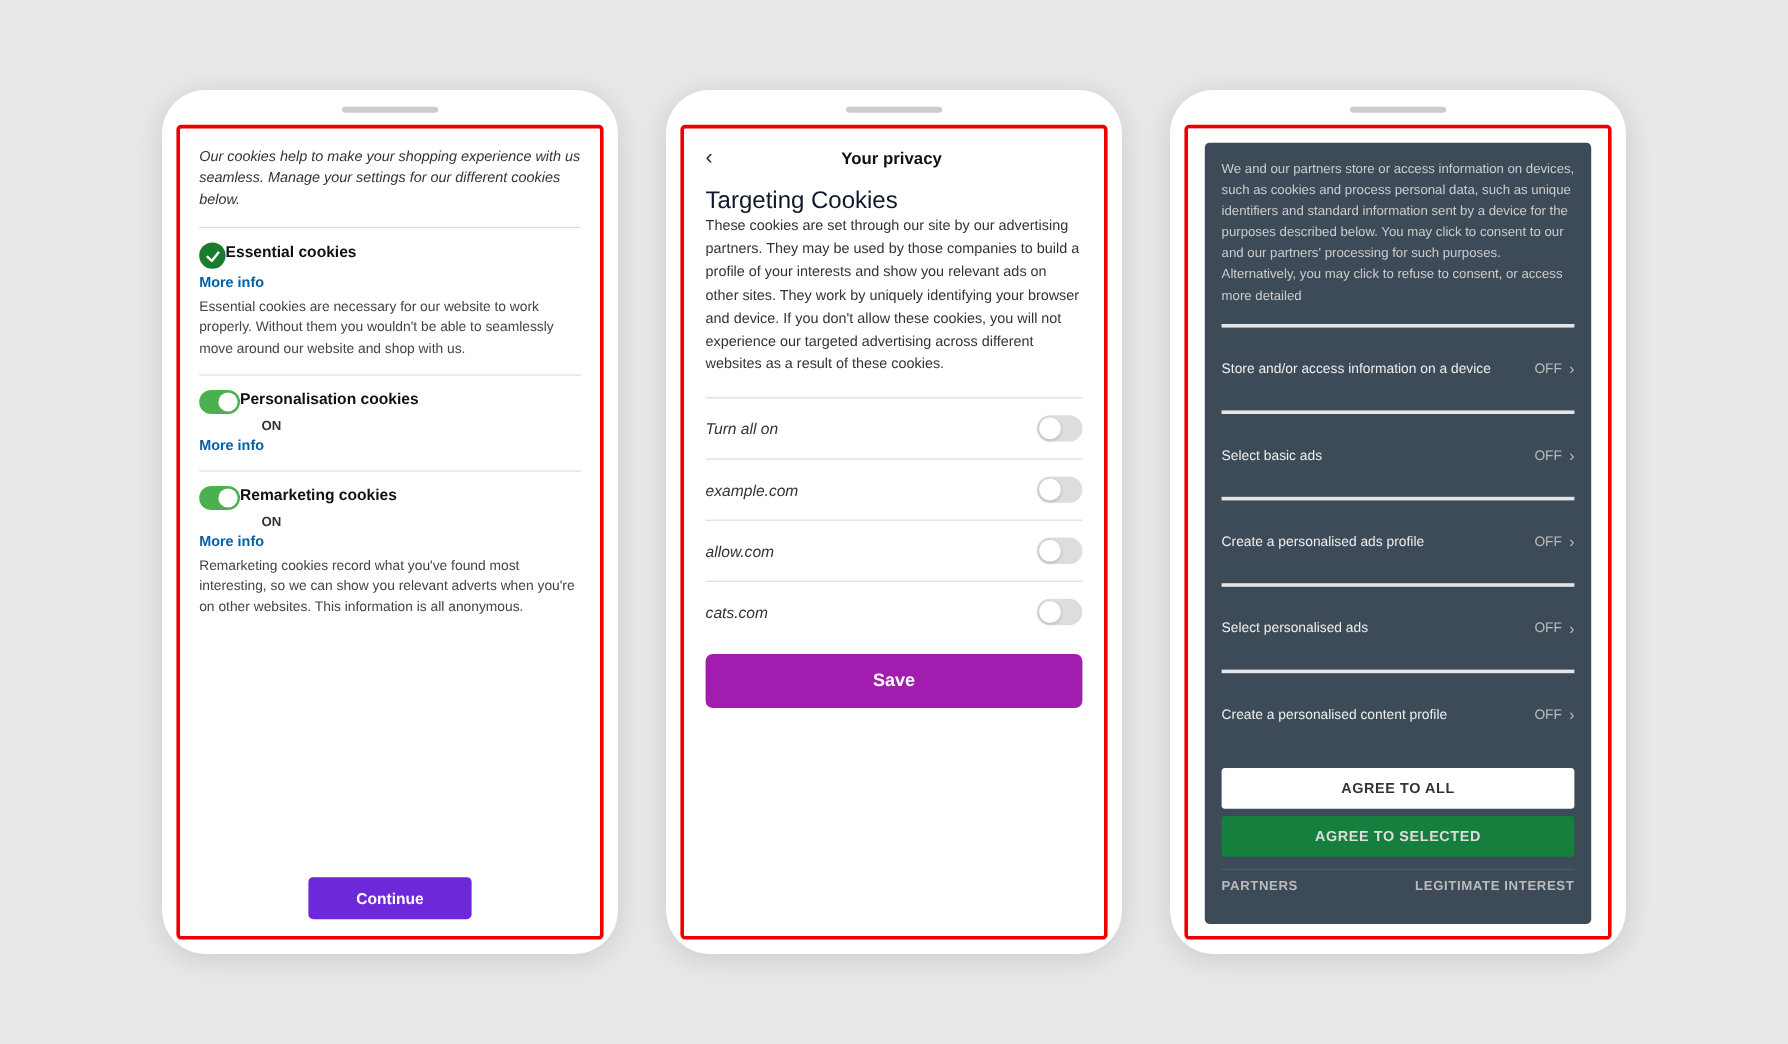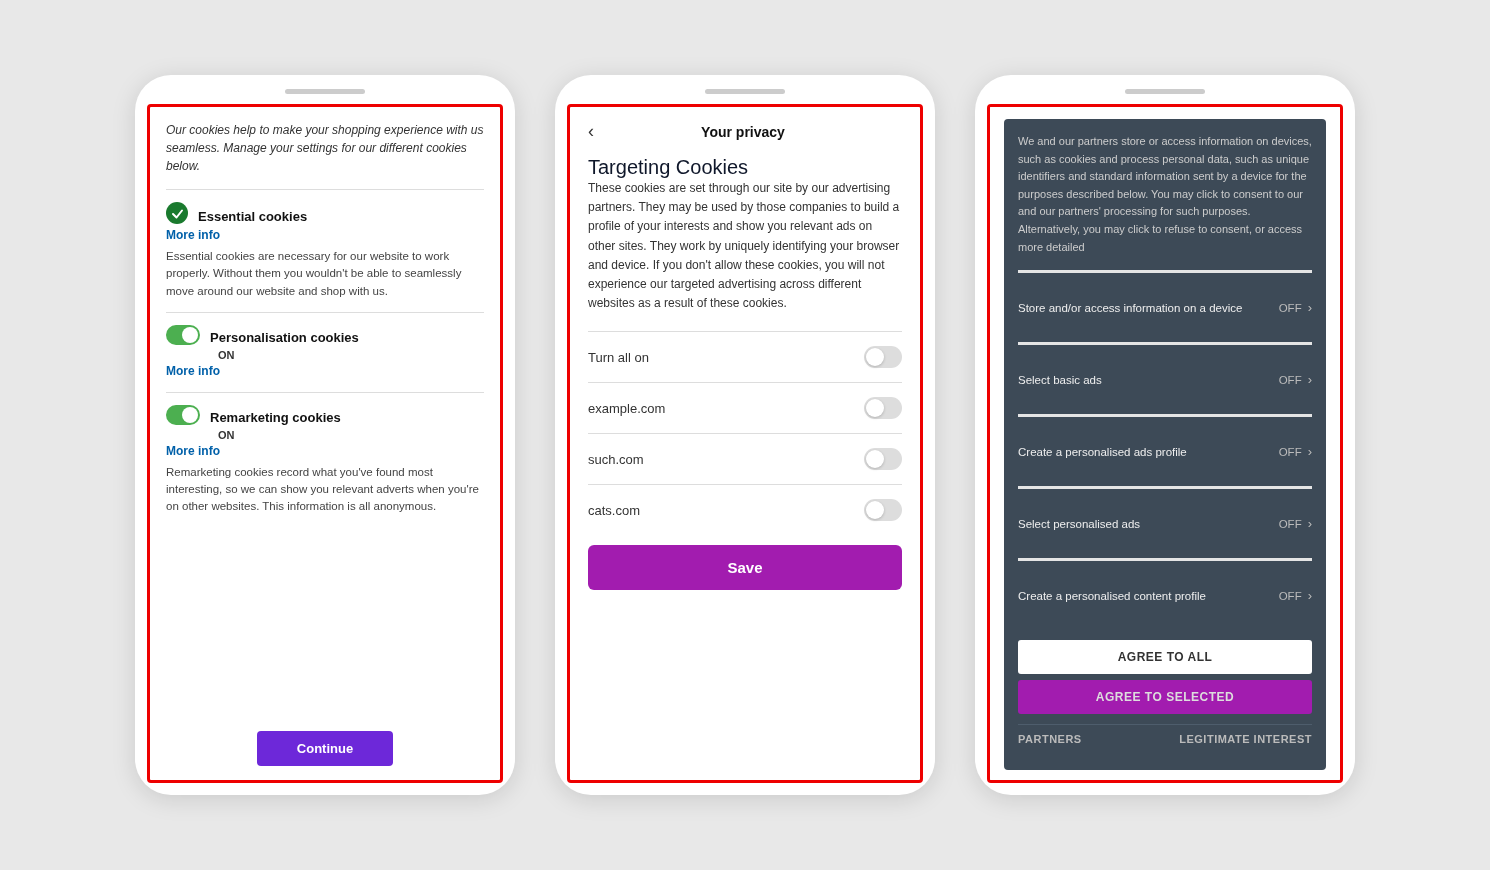--- a/index.html
+++ b/index.html
@@ -60,22 +60,21 @@
       line-height: 1.5;
       margin-bottom: 14px;
       font-style: italic;
     }
     .cookie-section {
       border-top: 1px solid #ddd;
       padding: 12px 0 8px 0;
     }
     .cookie-header {
       display: flex;
-      align-items: flex-end;
-      gap: 10px;
+      align-items: flex-start;
       margin-bottom: 4px;
     }
     .check-icon {
       width: 22px;
       height: 22px;
       border-radius: 50%;
       background: #1a7a2e;
       display: flex;
       align-items: center;
       justify-content: center;
@@ -177,20 +176,21 @@
       color: #333;
       line-height: 1.6;
       margin-bottom: 18px;
     }
     .toggle-row {
       display: flex;
       align-items: center;
       justify-content: space-between;
       padding: 14px 0;
       border-top: 1px solid #ddd;
+      font-style: italic;
     }
     .toggle-row-label {
       font-size: 13px;
       color: #333;
     }
     .toggle-off {
       width: 38px;
       height: 22px;
       border-radius: 11px;
       background: #ddd;
@@ -272,21 +272,21 @@
       padding: 10px;
       font-size: 12px;
       font-weight: bold;
       letter-spacing: 0.5px;
       margin-top: 10px;
       cursor: pointer;
       width: 100%;
       text-align: center;
     }
     .agree-selected-btn {
-      background: #a21caf;
+      background: #15803d;
       color: #ddd;
       border: none;
       border-radius: 3px;
       padding: 10px;
       font-size: 12px;
       font-weight: bold;
       letter-spacing: 0.5px;
       margin-top: 6px;
       cursor: pointer;
       width: 100%;
@@ -372,21 +372,21 @@
 
       <div class="toggle-row">
         <span class="toggle-row-label">Turn all on</span>
         <div class="toggle-off"></div>
       </div>
       <div class="toggle-row">
         <span class="toggle-row-label">example.com</span>
         <div class="toggle-off"></div>
       </div>
       <div class="toggle-row">
-        <span class="toggle-row-label">such.com</span>
+        <span class="toggle-row-label">allow.com</span>
         <div class="toggle-off"></div>
       </div>
       <div class="toggle-row">
         <span class="toggle-row-label">cats.com</span>
         <div class="toggle-off"></div>
       </div>
 
       <button class="save-btn">Save</button>
     </div>
   </div>

